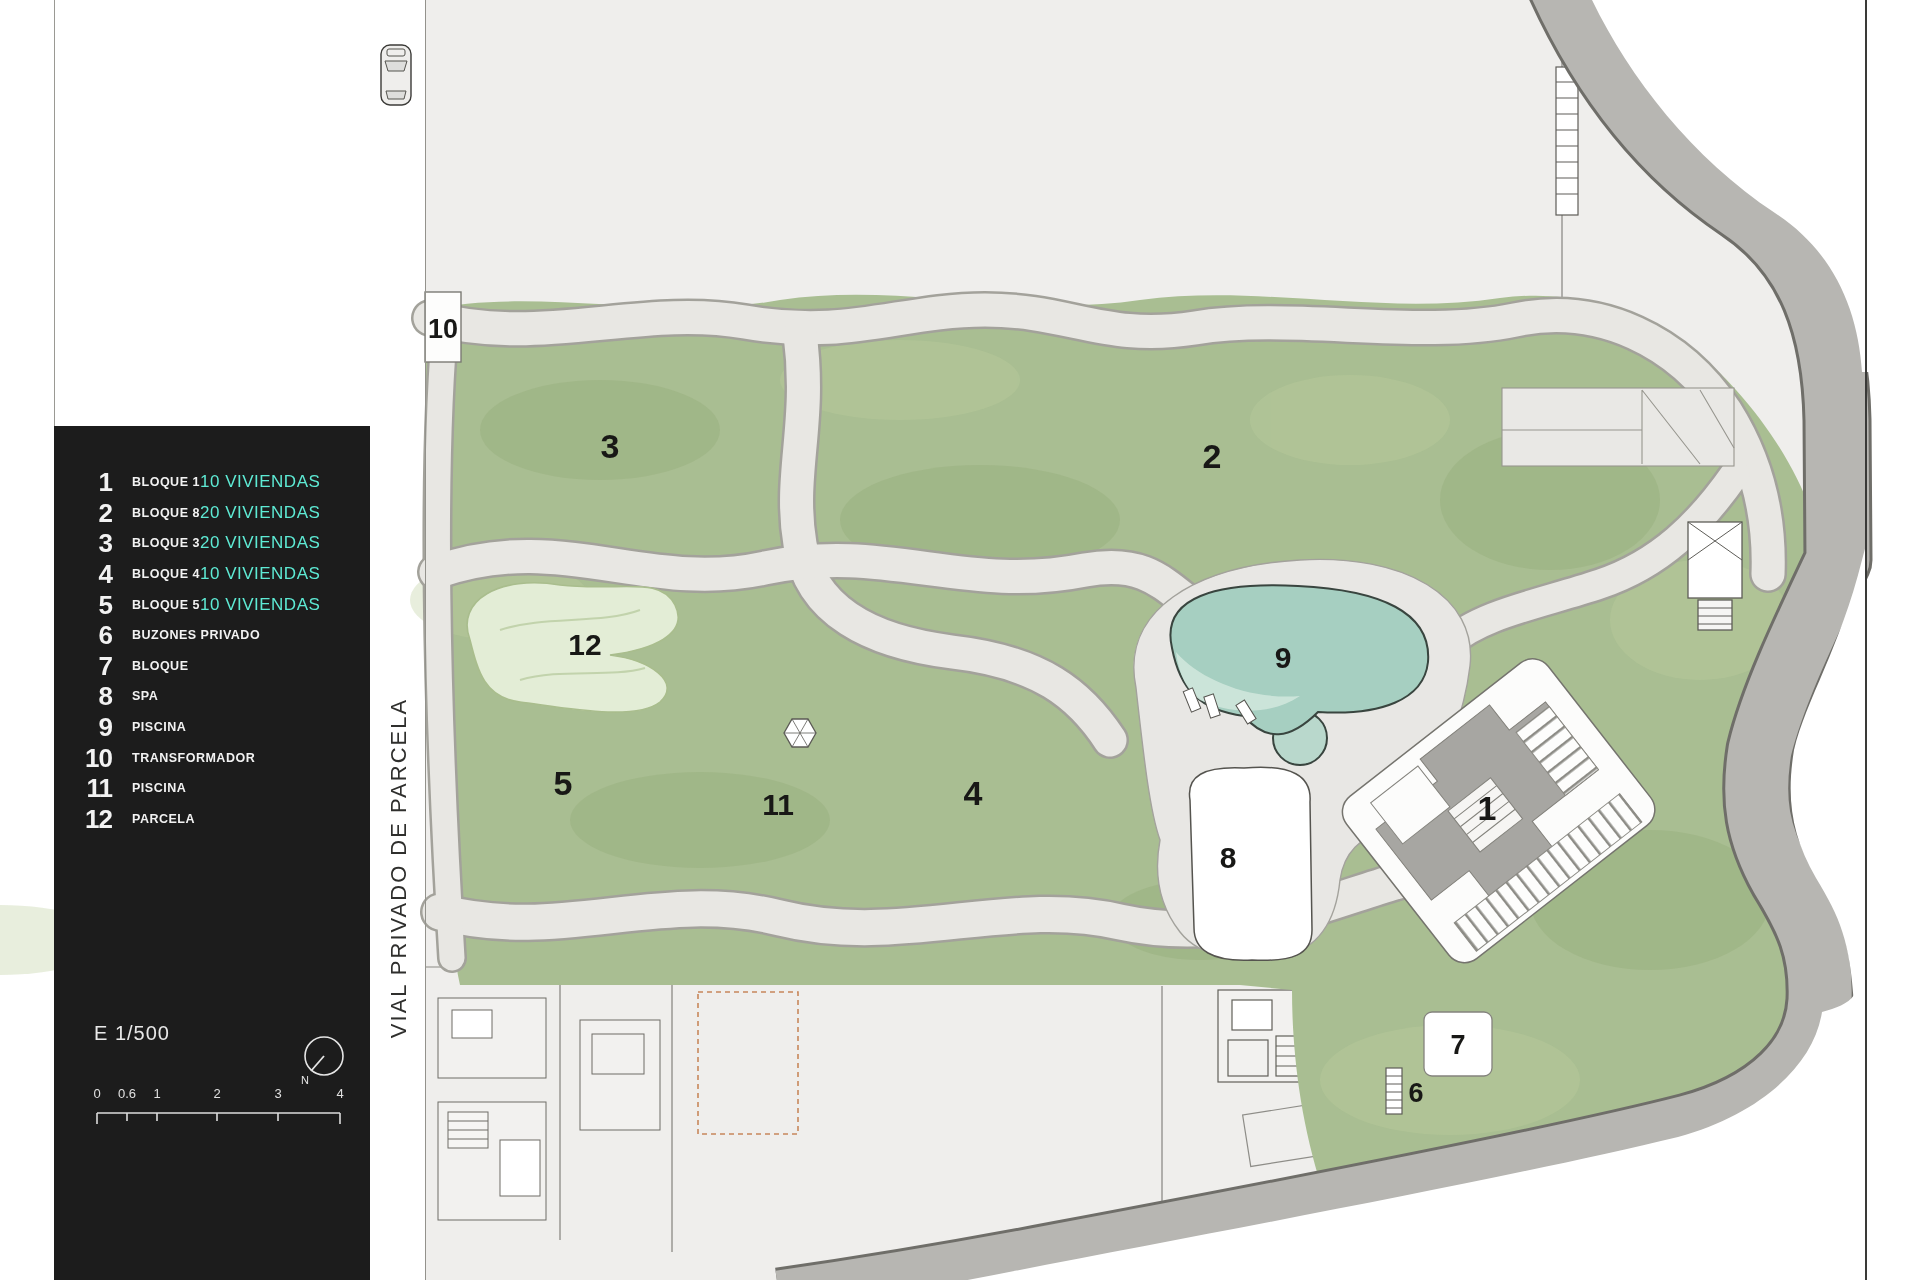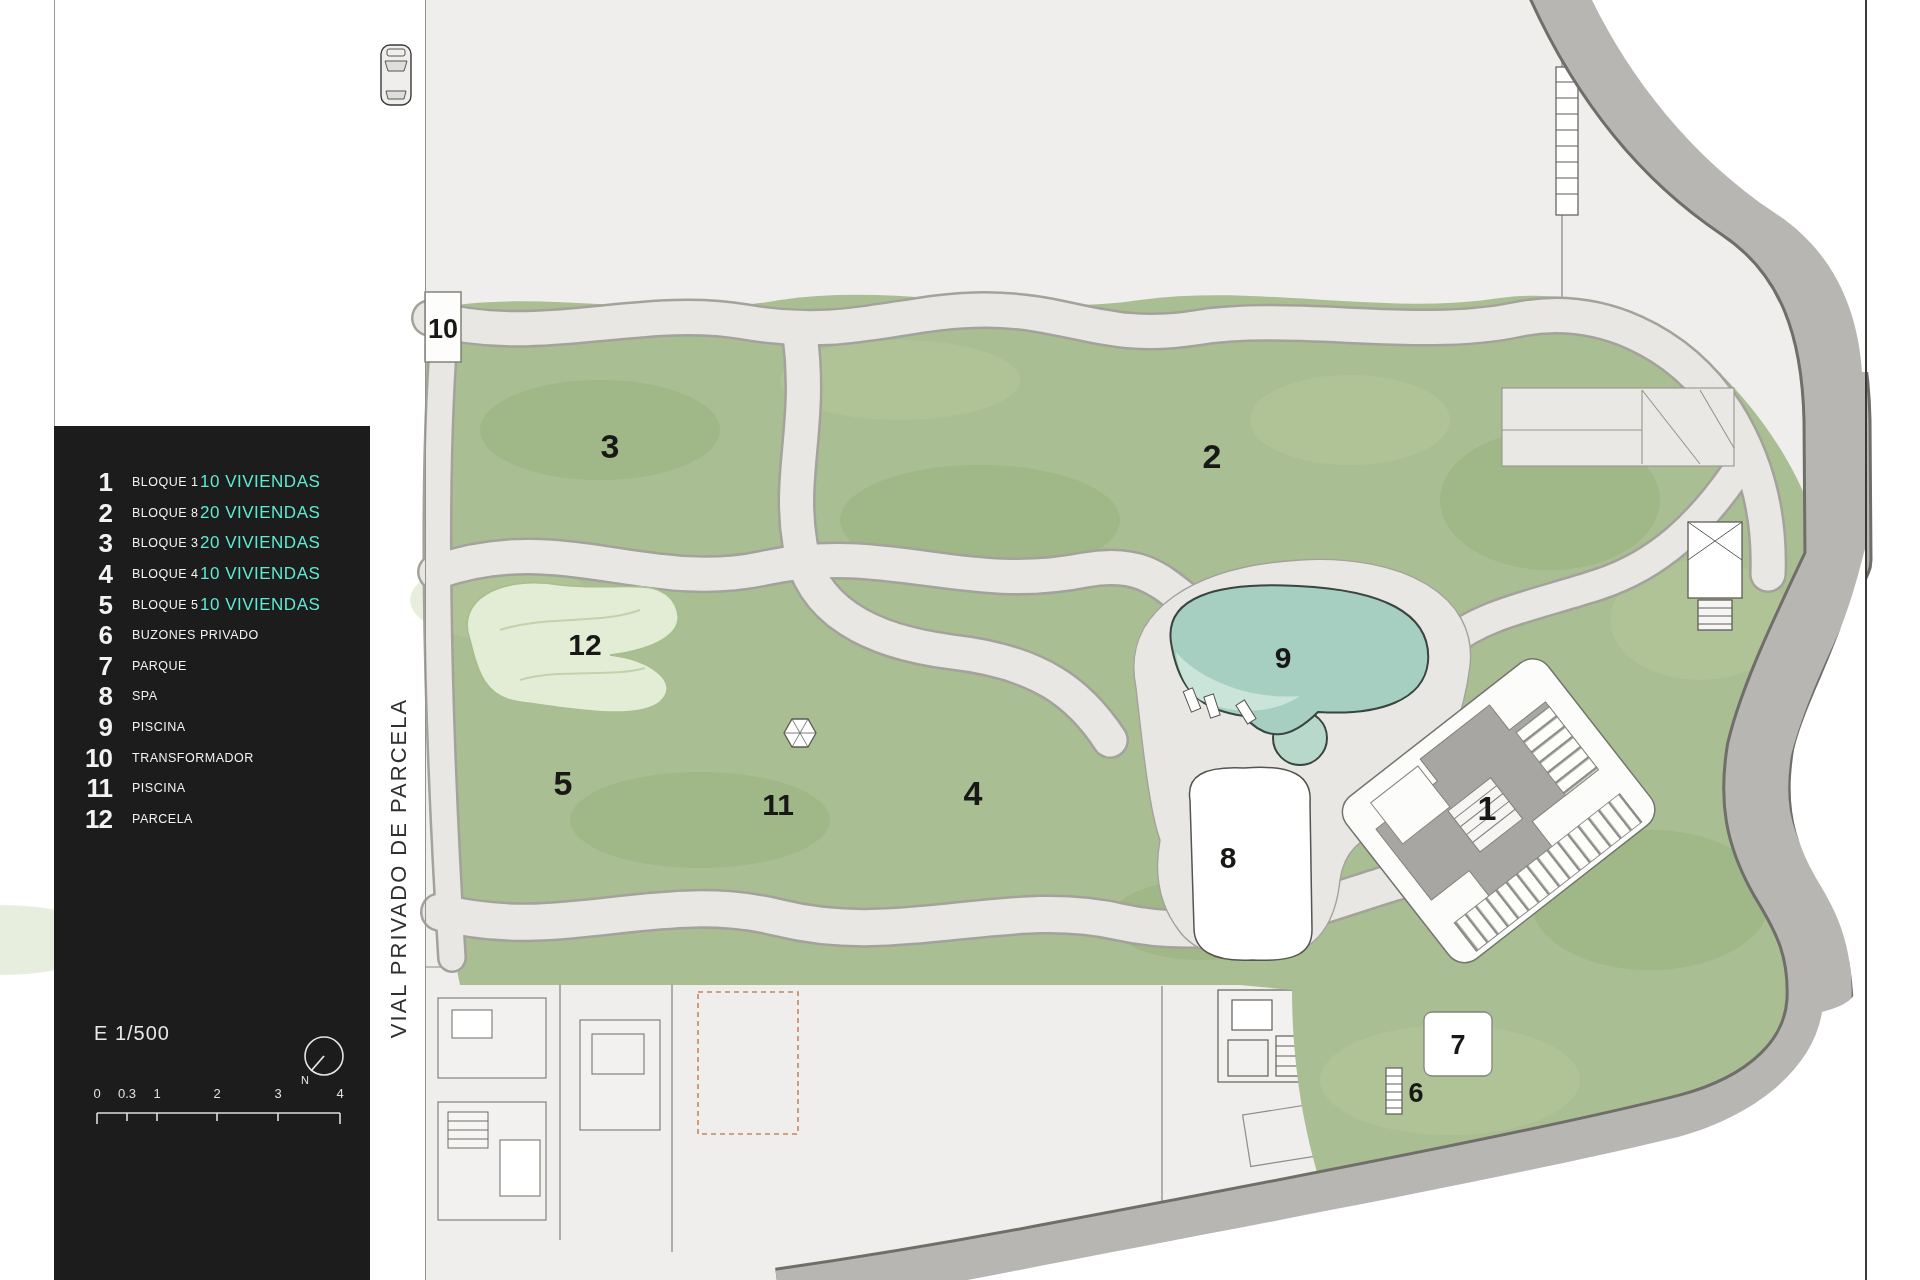--- a/index.html
+++ b/index.html
@@ -5,21 +5,21 @@
   html,body{margin:0;padding:0;background:#ffffff;}
   body{width:1920px;height:1280px;overflow:hidden;font-family:"Liberation Sans",sans-serif;}
   .stage{position:relative;width:1920px;height:1280px;background:#ffffff;}
   #plan-svg{position:absolute;left:0;top:0;}
   .vline-left{position:absolute;left:54px;top:0;width:1px;height:426px;background:#9a9994;}
   
   .legend{position:absolute;left:54px;top:426px;width:316px;height:854px;background:#1c1c1c;color:#f2f2f2;}
   .lrows{padding-top:41px;}
   .lrow{display:flex;align-items:center;height:30.6px;}
   .lnum{width:58px;text-align:right;font-size:26px;font-weight:700;line-height:1;letter-spacing:-1px;}
-  .llab{margin-left:20px;min-width:68px;font-size:12.5px;font-weight:400;letter-spacing:.5px;white-space:nowrap;}
+  .llab{margin-left:20px;min-width:68px;font-size:12.5px;font-weight:700;letter-spacing:.5px;white-space:nowrap;}
   .ldet{font-size:17px;color:#5eead4;letter-spacing:.5px;white-space:nowrap;}
   .scale-label{position:absolute;left:40px;top:596px;font-size:20px;letter-spacing:1px;color:#e8e8e8;}
   .compass{position:absolute;left:238px;top:598px;}
   .ruler{position:absolute;left:37px;top:682px;}
   .tick{position:absolute;top:660px;transform:translateX(-50%);font-size:13px;color:#e0e0e0;}
   
   .street-label{position:absolute;left:399px;top:868px;width:0;height:0;}
   .street-label span{position:absolute;transform:translate(-50%,-50%) rotate(-90deg);white-space:nowrap;
     font-size:22px;letter-spacing:2px;color:#2f2f2d;}
   
@@ -451,21 +451,21 @@
           <span class="llab">BLOQUE 5</span>
           <span class="ldet">10 VIVIENDAS</span>
         </div>
     <div class="lrow">
           <span class="lnum">6</span>
           <span class="llab">BUZONES PRIVADO</span>
           <span class="ldet"></span>
         </div>
     <div class="lrow">
           <span class="lnum">7</span>
-          <span class="llab">PARQUE</span>
+          <span class="llab">BLOQUE</span>
           <span class="ldet"></span>
         </div>
     <div class="lrow">
           <span class="lnum">8</span>
           <span class="llab">SPA</span>
           <span class="ldet"></span>
         </div>
     <div class="lrow">
           <span class="lnum">9</span>
           <span class="llab">PISCINA</span>
@@ -501,20 +501,20 @@
       <line x1="6" y1="5" x2="249" y2="5"></line>
       <line x1="6" y1="5" x2="6" y2="16"></line>
       <line x1="36" y1="5" x2="36" y2="13"></line>
       <line x1="66" y1="5" x2="66" y2="13"></line>
       <line x1="126" y1="5" x2="126" y2="13"></line>
       <line x1="187" y1="5" x2="187" y2="13"></line>
       <line x1="249" y1="5" x2="249" y2="16"></line>
     </g>
   </svg>
   <span class="tick" style="left:43px">0</span>
-  <span class="tick" style="left:73px">0.3</span>
+  <span class="tick" style="left:73px">0.6</span>
   <span class="tick" style="left:103px">1</span>
   <span class="tick" style="left:163px">2</span>
   <span class="tick" style="left:224px">3</span>
   <span class="tick" style="left:286px">4</span>
 </div>
 
 </div>
 
 </body></html>

